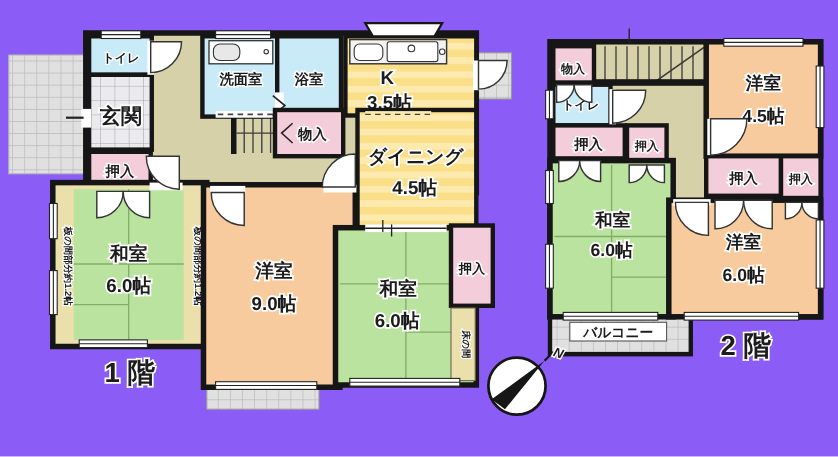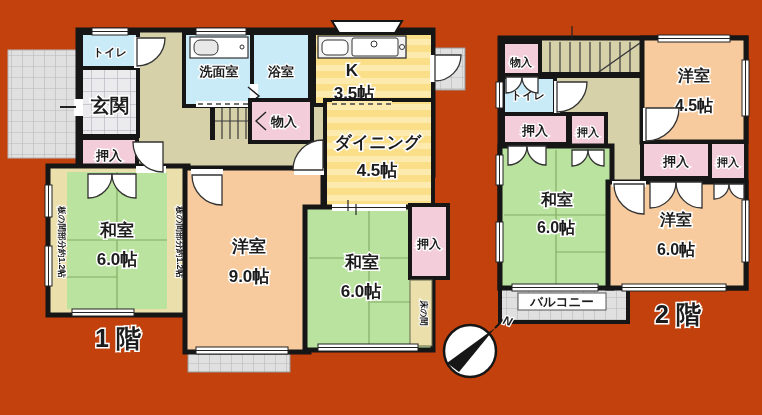--- a/index.html
+++ b/index.html
@@ -1,16 +1,16 @@
 <!DOCTYPE html>
 <html><head>
 <meta charset="utf-8">
 <style>
   html,body{margin:0;padding:0;background:#fff;}
-  #plan{position:relative;width:762px;height:415px;background:#c2410c;overflow:hidden;
+  #plan{position:relative;width:762px;height:415px;background:#8b5cf6;overflow:hidden;
         font-family:"Liberation Sans","DejaVu Sans",sans-serif;}
   svg{position:absolute;left:0;top:0;}
   text{font-family:"Liberation Sans","DejaVu Sans",sans-serif;font-weight:bold;
        fill:#1c1c1c;stroke:#ffffff;stroke-width:3px;paint-order:stroke;text-anchor:middle;}
   text.small{stroke-width:2.5px;}
   text.tiny{stroke-width:2px;}
 </style>
 </head>
 <body>
 

